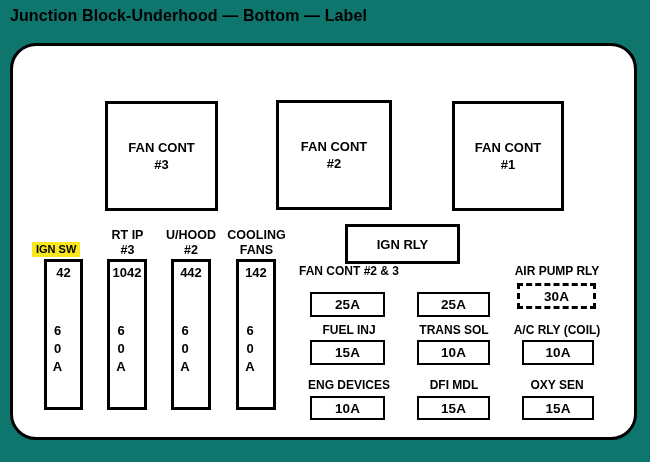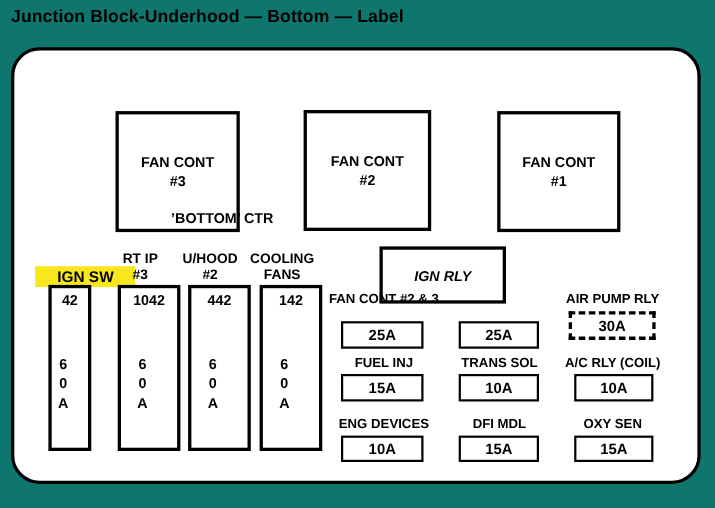--- a/index.html
+++ b/index.html
@@ -12,32 +12,32 @@
 
   .outline{left:10px;top:43px;width:627px;height:397px;
            border:3px solid #000;border-radius:26px;background:#fff;}
 
   .relay{border:3px solid #000;background:#fff;display:flex;flex-direction:column;
          align-items:center;justify-content:center;font-size:13px;line-height:17px;
          text-align:center;margin-top:30px;}
   .fan3{left:105px;top:71px;width:113px;height:110px;}
   .fan2{left:276px;top:70px;width:116px;height:110px;}
   .fan1{left:452px;top:71px;width:112px;height:110px;}
-  .ignrly{left:345px;top:194px;width:115px;height:52px;font-style:italic;}
+  .ignrly{left:345px;top:194px;width:115px;height:40px;}
   .accmpr{left:487px;top:194px;width:112px;height:52px;}
 
   .bottomctr{left:139px;top:191px;width:126px;text-align:center;font-size:13px;white-space:nowrap;}
 
   .vlabel{top:228px;text-align:center;font-size:12.5px;line-height:14.5px;white-space:nowrap;}
   .l-rtip{left:97px;width:61px;}
   .l-uhood{left:158px;width:66px;}
   .l-cooling{left:221px;width:71px;}
-  .hl{left:32px;top:242px;font-size:14px;padding:1px 20px 2px;background:#f8e71c;white-space:nowrap;}
+  .hl{left:32px;top:242px;font-size:11px;padding:1px 4px 2px;background:#f8e71c;white-space:nowrap;}
 
-  .vfuse{top:259px;width:57px;height:151px;border:3px solid #000;background:#fff;}
+  .vfuse{top:259px;width:40px;height:151px;border:3px solid #000;background:#fff;}
   .vf1{left:44px;width:39px;}
   .vf2{left:107px;}
   .vf3{left:171px;}
   .vf4{left:236px;}
   .cavity{position:absolute;top:3px;left:0;width:100%;text-align:center;font-size:13px;}
   .vamp{position:absolute;top:60px;left:0;right:12px;margin:0 auto;width:12px;
         word-break:break-all;font-size:13px;line-height:18px;text-align:center;}
 
   .mlabel{text-align:center;font-size:12px;white-space:nowrap;}
   .r1l{top:264px;} .r2l{top:323px;} .r3l{top:378px;}
@@ -64,21 +64,20 @@
   </div>
   <div class="abs relay fan2">
     <span>FAN CONT</span>
     <span>#2</span>
   </div>
   <div class="abs relay fan1">
     <span>FAN CONT</span>
     <span>#1</span>
   </div>
 
-  <div class="abs bottomctr">’BOTTOM’ CTR</div>
 
   <div class="abs relay ignrly">
     <span>IGN RLY</span>
   </div>
 
   <div class="abs hl">IGN SW</div>
   <div class="abs vlabel l-rtip">
     <div>RT IP</div>
     <div>#3</div>
   </div>

